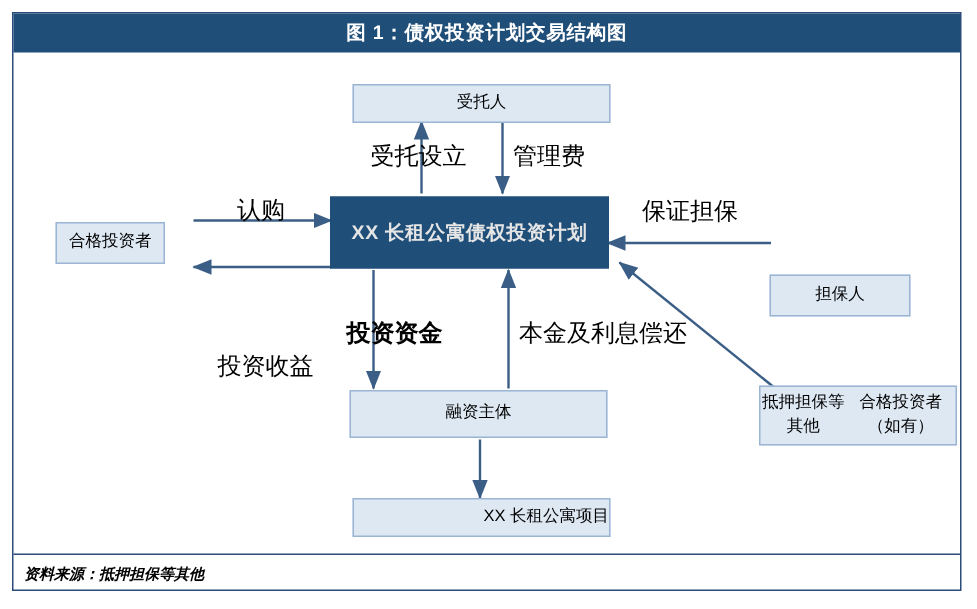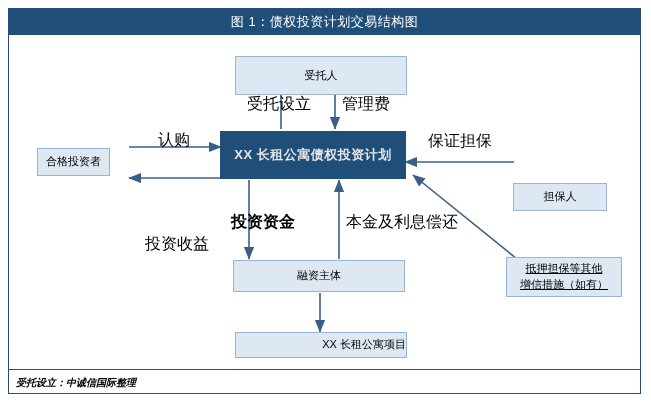--- a/index.html
+++ b/index.html
@@ -28,21 +28,21 @@
   }
   .title-bar {
     position: absolute;
     left: 9px;
     top: 9px;
     width: 631px;
     height: 26px;
     background: #1f4e79;
     color: #ffffff;
     font-size: 13px;
-    font-weight: normal;
+    font-weight: bold;
     display: flex;
     align-items: center;
     justify-content: center;
     letter-spacing: 0.5px;
   }
   .canvas {
     position: absolute;
     left: 9px;
     top: 35px;
     width: 631px;
@@ -131,39 +131,39 @@
 
       <line x1="240" y1="145" x2="240" y2="224" stroke="#3b5e86" stroke-width="1.6" marker-end="url(#ah)"></line>
 
       <line x1="330" y1="224" x2="330" y2="145" stroke="#3b5e86" stroke-width="1.6" marker-end="url(#ah)"></line>
 
       <line x1="508" y1="224" x2="404" y2="140" stroke="#3b5e86" stroke-width="1.6" marker-end="url(#ah)"></line>
 
       <line x1="311" y1="258" x2="311" y2="297" stroke="#3b5e86" stroke-width="1.6" marker-end="url(#ah)"></line>
     </svg>
 
-    <div class="node" style="left:226px; top:21px; width:172px; height:39px;">
+    <div class="node" style="left:226px; top:21px; width:172px; height:26px;">
       <span>受托人</span>
     </div>
 
     <div class="node" style="left:28px; top:113px; width:73px; height:28px;">
       <span>合格投资者</span>
     </div>
 
     <div class="node center" style="left:211px; top:96px; width:186px; height:48px;">
       <span>XX 长租公寓债权投资计划</span>
     </div>
 
     <div class="node" style="left:504px; top:113px; width:94px; height:28px;margin-top:35px;">
       <span>担保人</span>
     </div>
 
-    <div class="node" style="left:497px; top:222px; width:116px; height:40px; flex-direction:column;text-decoration:underline;">
+    <div class="node" style="left:497px; top:222px; width:132px; height:40px; flex-direction:row;">
       <span>抵押担保等其他</span>
-      <span>增信措施（如有）</span>
+      <span>合格投资者（如有）</span>
     </div>
 
     <div class="node" style="left:224px; top:225px; width:172px; height:32px;">
       <span>融资主体</span>
     </div>
 
     <div class="node" style="left:226px; top:297px; width:172px; height:26px;justify-content:flex-end;">
       <span>XX 长租公寓项目</span>
     </div>
 
@@ -171,15 +171,15 @@
     <div class="edge-label" style="left:333px; top:59px;">管理费</div>
     <div class="edge-label" style="left:149px; top:95px;">认购</div>
     <div class="edge-label" style="left:136px; top:151px;margin-top:48px;">投资收益</div>
     <div class="edge-label" style="left:419px; top:96px;">保证担保</div>
     <div class="edge-label" style="left:222px; top:177px;font-weight:bold;">投资资金</div>
     <div class="edge-label" style="left:337px; top:177px;">本金及利息偿还</div>
 
   </div>
 
   <div class="footer-divider"></div>
-  <div class="source">受托设立：中诚信国际整理</div>
+  <div class="source">资料来源：抵押担保等其他</div>
 
 </div>
 
 </body></html>

